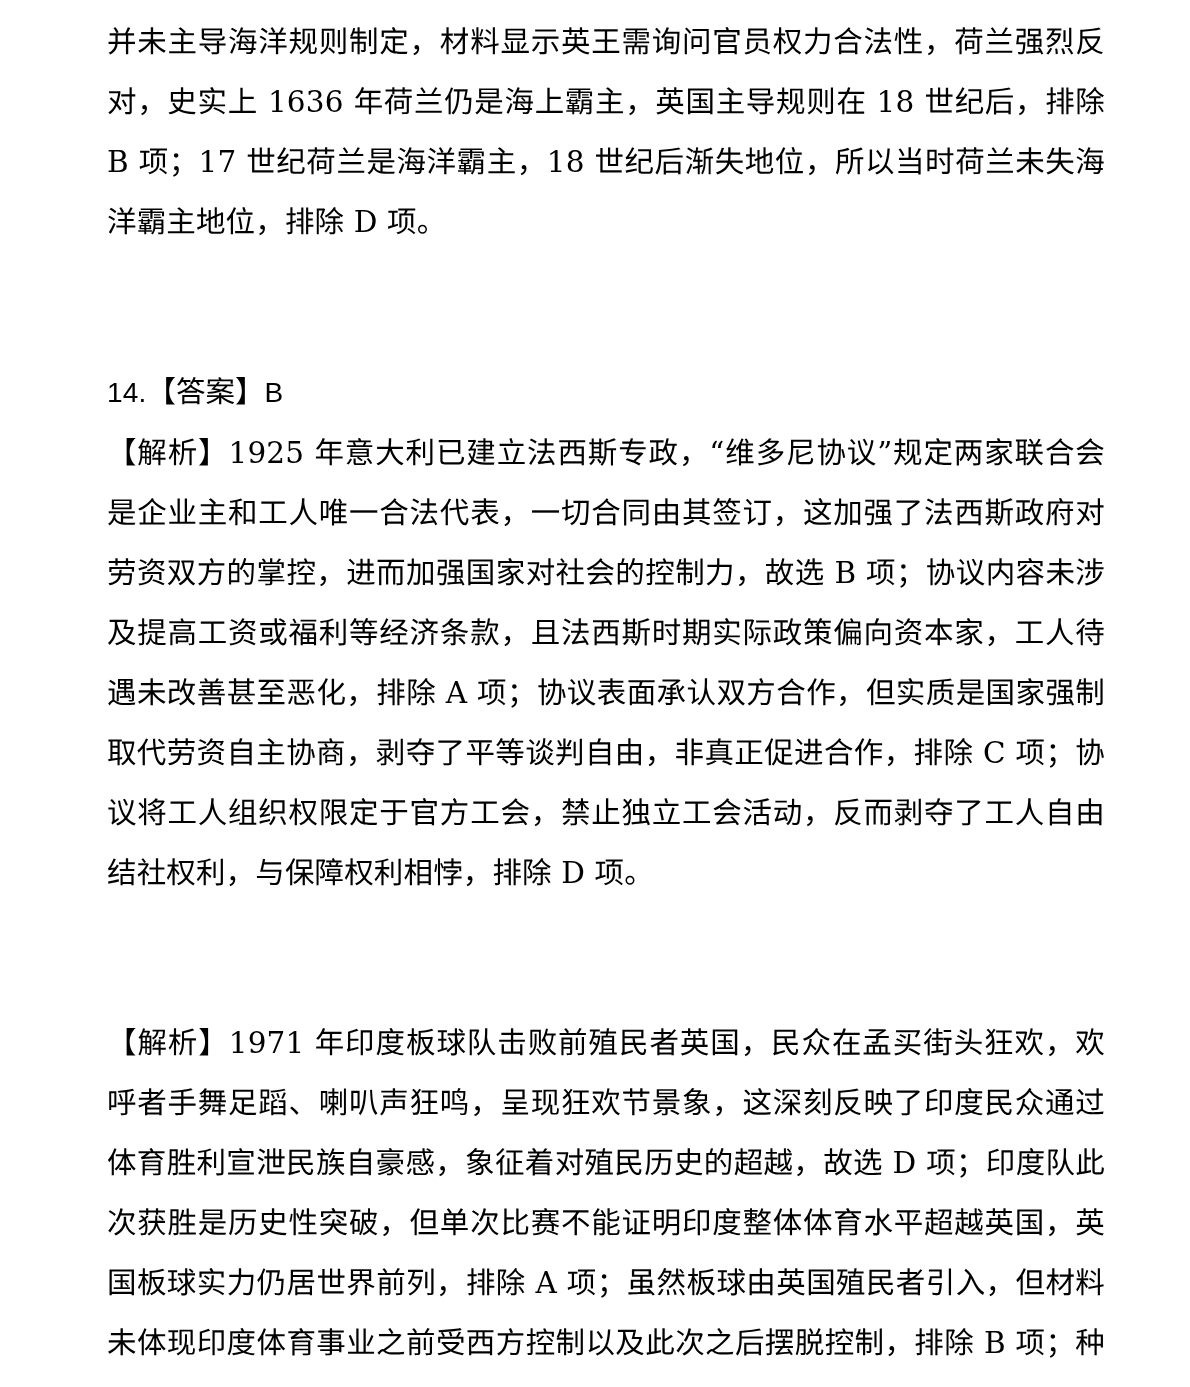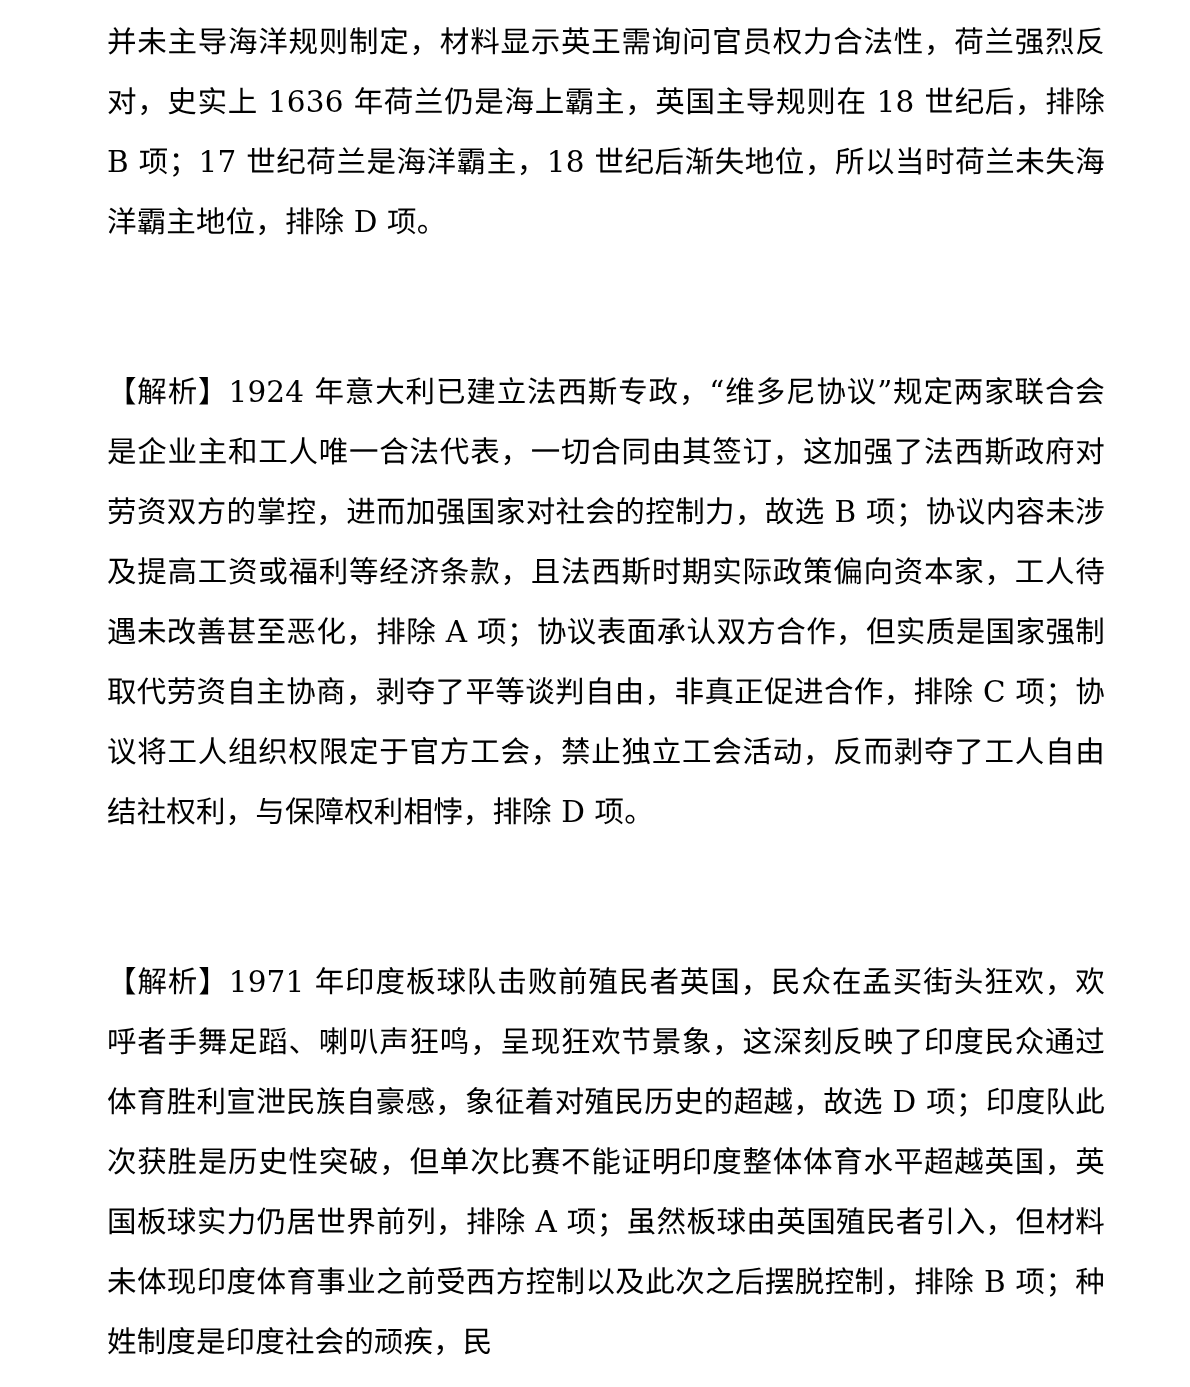--- a/index.html
+++ b/index.html
@@ -78,21 +78,22 @@
 <body>
 
 <div class="page">
   <div class="doc-body">
 
     <div class="group">
       <p class="para continued">并未主导海洋规则制定，材料显示英王需询问官员权力合法性，荷兰强烈反对，史实上 1636 年荷兰仍是海上霸主，英国主导规则在 18 世纪后，排除 B 项；17 世纪荷兰是海洋霸主，18 世纪后渐失地位，所以当时荷兰未失海洋霸主地位，排除 D 项。</p>
     </div>
 
     <div class="group">
-      <p class="para"><span class="cjk">【解析】</span><span>1924 年意大利已建立法西斯专政，“维多尼协议”规定两家联合会是企业主和工人唯一合法代表，一切合同由其签订，这加强了法西斯政府对劳资双方的掌控，进而加强国家对社会的控制力，故选 B 项；协议内容未涉及提高工资或福利等经济条款，且法西斯时期实际政策偏向资本家，工人待遇未改善甚至恶化，排除 A 项；协议表面承认双方合作，但实质是国家强制取代劳资自主协商，剥夺了平等谈判自由，非真正促进合作，排除 C 项；协议将工人组织权限定于官方工会，禁止独立工会活动，反而剥夺了工人自由结社权利，与保障权利相悖，排除 D 项。</span></p>
+      <p class="answer-head"><span class="lat">14.</span><span class="cjk">【答案】</span><span class="lat">B</span></p>
+      <p class="para"><span class="cjk">【解析】</span><span>1925 年意大利已建立法西斯专政，“维多尼协议”规定两家联合会是企业主和工人唯一合法代表，一切合同由其签订，这加强了法西斯政府对劳资双方的掌控，进而加强国家对社会的控制力，故选 B 项；协议内容未涉及提高工资或福利等经济条款，且法西斯时期实际政策偏向资本家，工人待遇未改善甚至恶化，排除 A 项；协议表面承认双方合作，但实质是国家强制取代劳资自主协商，剥夺了平等谈判自由，非真正促进合作，排除 C 项；协议将工人组织权限定于官方工会，禁止独立工会活动，反而剥夺了工人自由结社权利，与保障权利相悖，排除 D 项。</span></p>
     </div>
 
     <div class="group">
       <p class="para"><span class="cjk">【解析】</span><span>1971 年印度板球队击败前殖民者英国，民众在孟买街头狂欢，欢呼者手舞足蹈、喇叭声狂鸣，呈现狂欢节景象，这深刻反映了印度民众通过体育胜利宣泄民族自豪感，象征着对殖民历史的超越，故选 D 项；印度队此次获胜是历史性突破，但单次比赛不能证明印度整体体育水平超越英国，英国板球实力仍居世界前列，排除 A 项；虽然板球由英国殖民者引入，但材料未体现印度体育事业之前受西方控制以及此次之后摆脱控制，排除 B 项；种姓制度是印度社会的顽疾，民</span></p>
     </div>
 
   </div>
 </div>
 
 </body></html>

